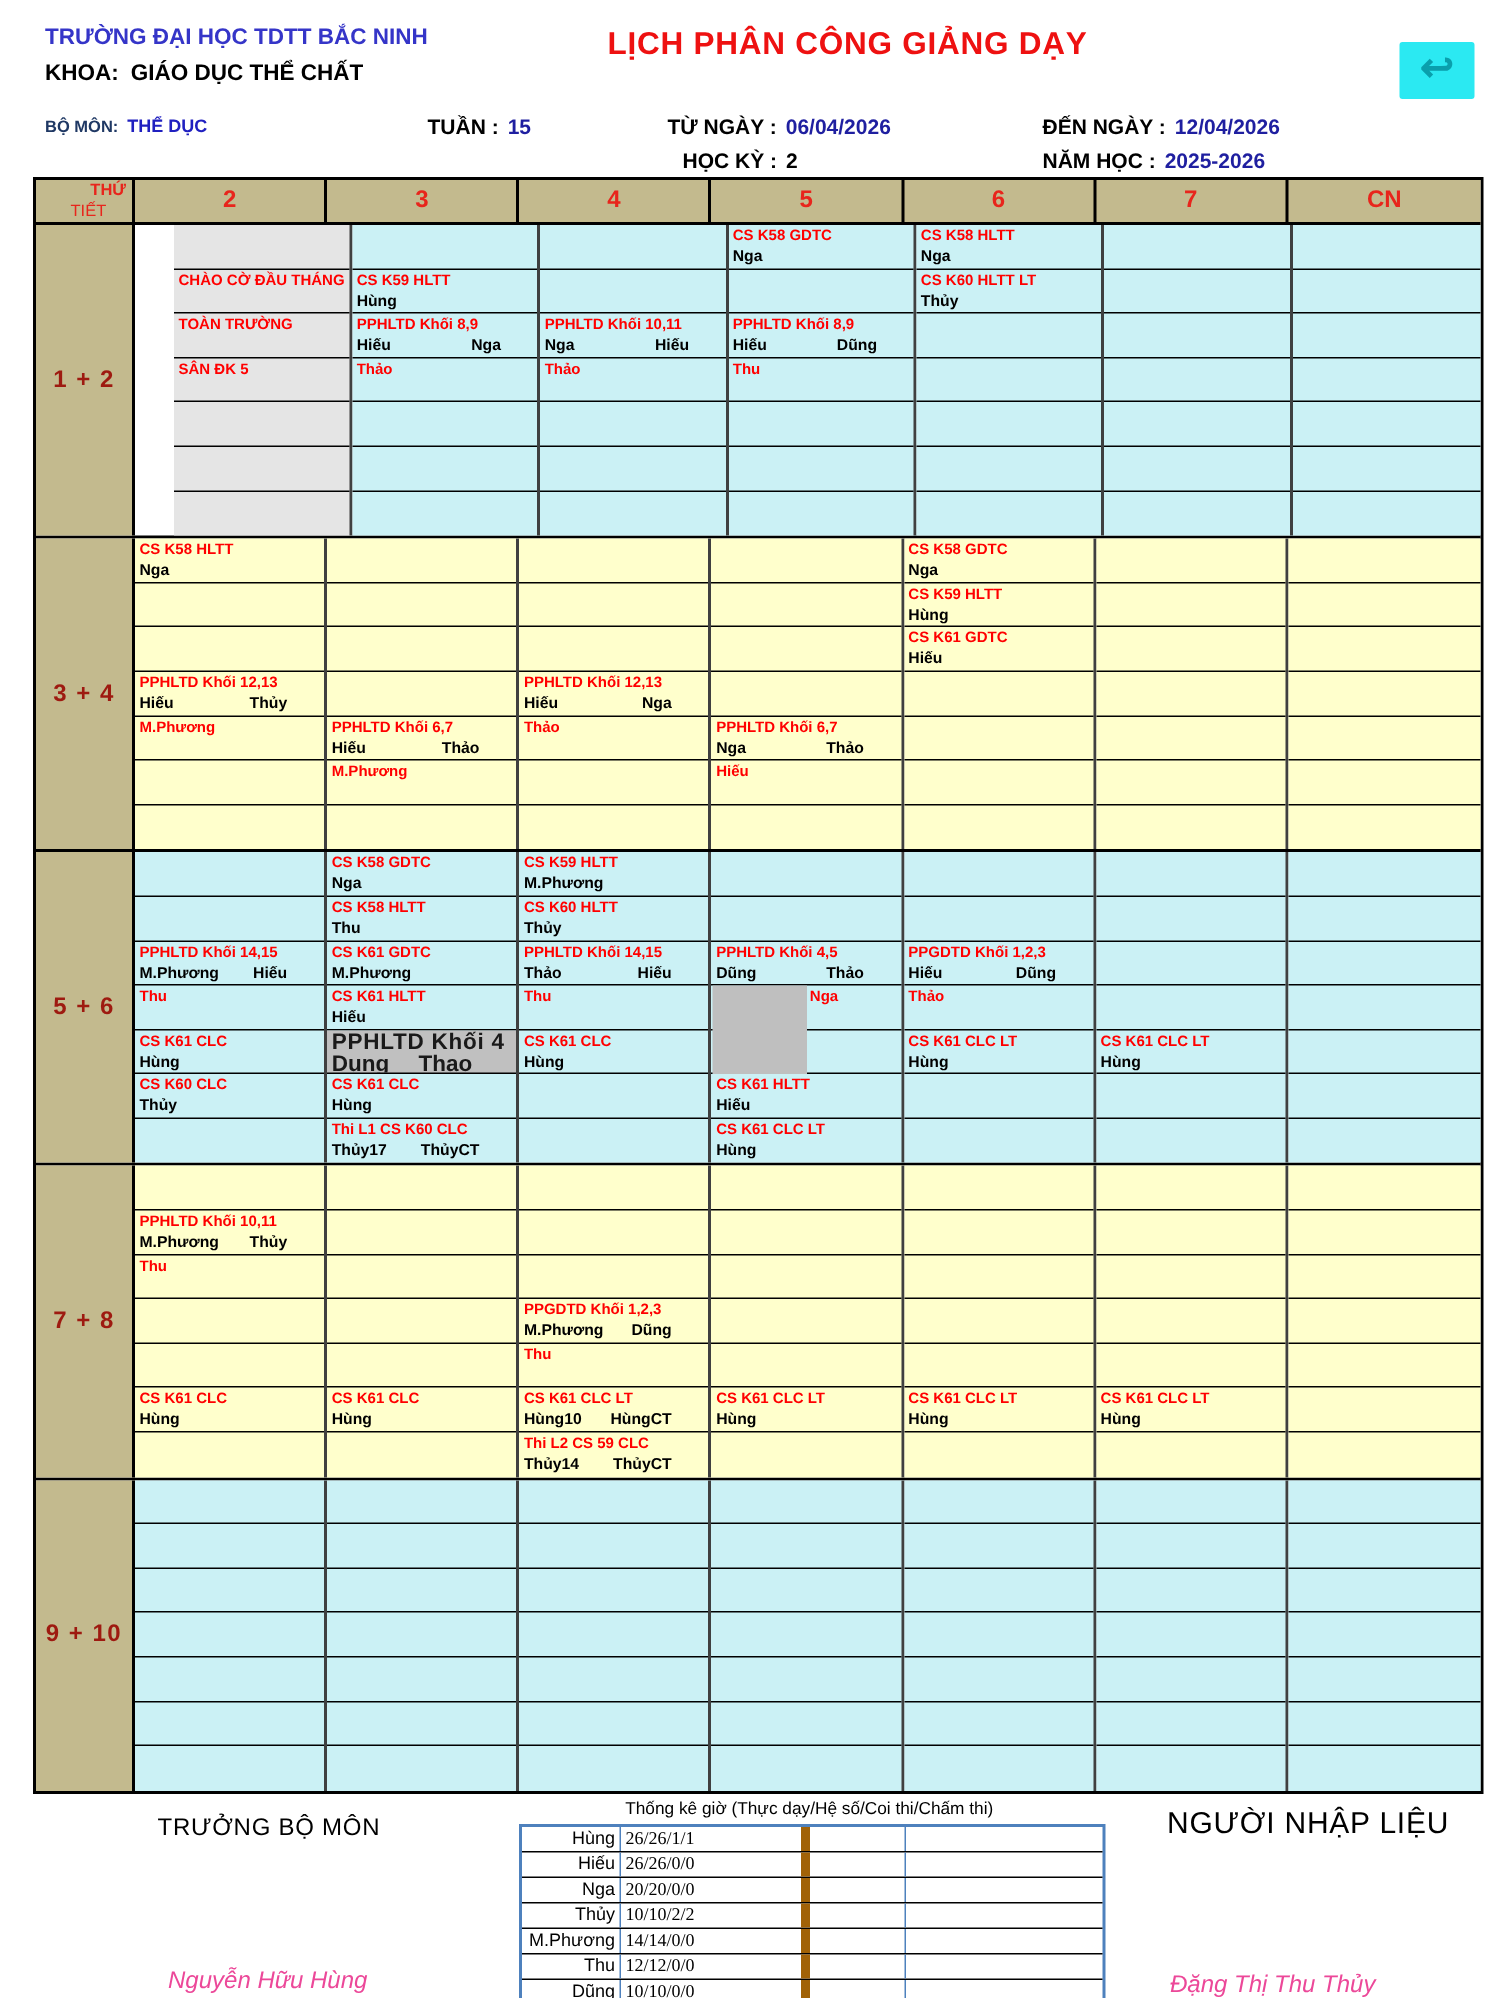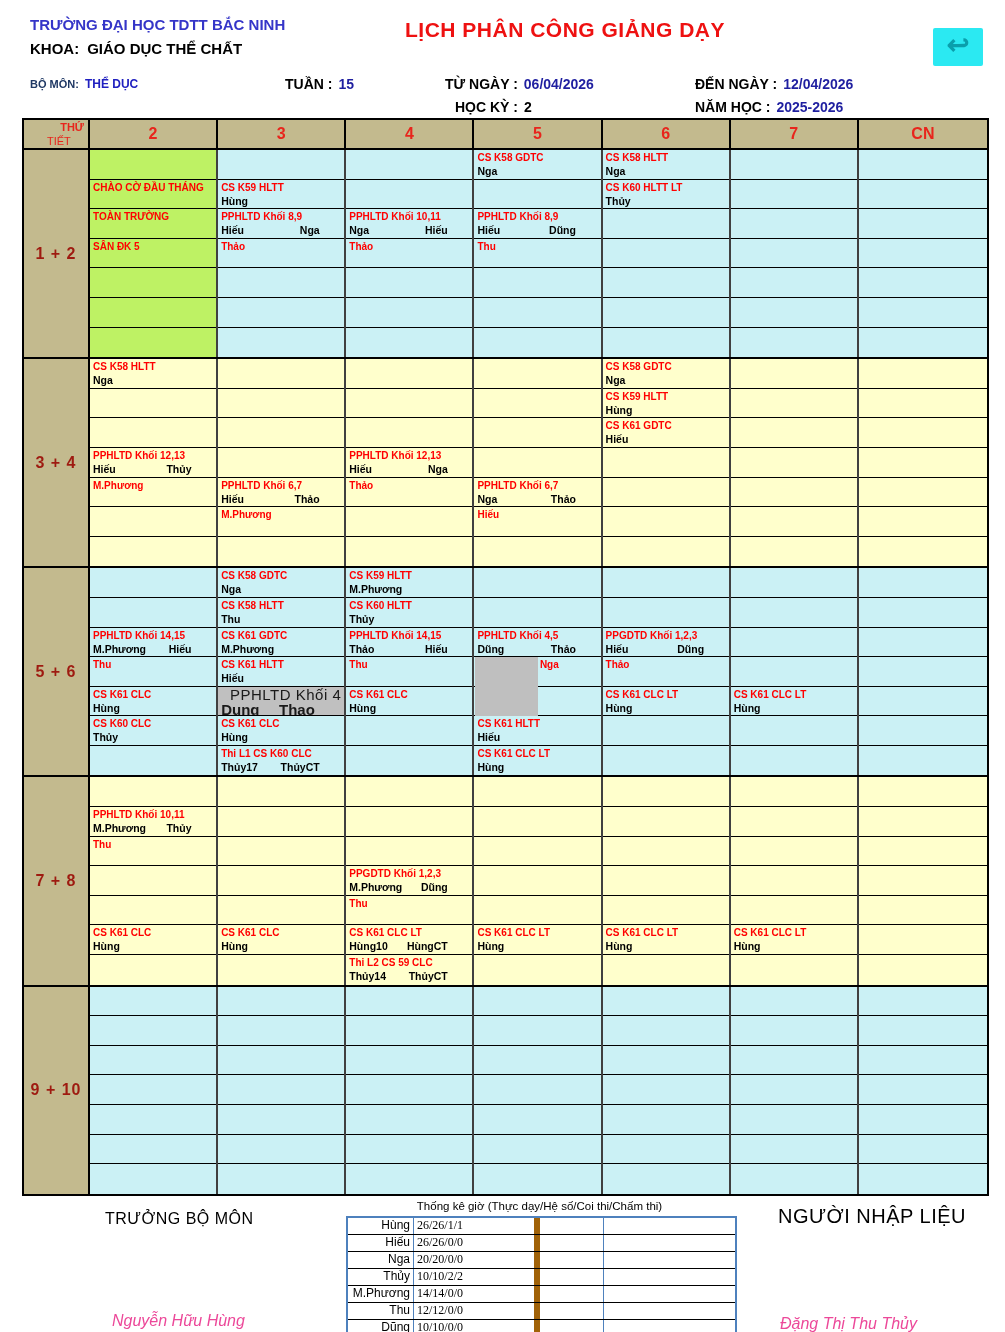--- a/index.html
+++ b/index.html
@@ -51,21 +51,21 @@
   .cell{height:29.6px;box-sizing:border-box;border-bottom:1px solid #000;
       padding:0 3px;position:relative;}
   .dcol .cell:last-child{border-bottom:none;}
   .ct{color:#FF0000;font-size:10px;font-weight:bold;line-height:13px;padding-top:1px;white-space:nowrap;}
   .nm{display:flex;justify-content:space-between;width:82%;font-size:10.5px;font-weight:bold;
       color:#000;line-height:14px;white-space:nowrap;}
   .nm.single{width:auto;}
   .graybox{position:absolute;left:1px;top:0;width:50%;background:#BFBFBF;z-index:2;}
   .after-gray{margin-left:52%;position:relative;z-index:3;}
   .ovl{background:#C0C0C0;z-index:3;overflow:hidden;}
-  .ov1{font-size:15px;font-weight:normal;color:#1a1a1a;line-height:15px;white-space:nowrap;letter-spacing:.5px;text-align:right;}
+  .ov1{font-size:15px;font-weight:bold;color:#1a1a1a;line-height:15px;white-space:nowrap;letter-spacing:.5px;}
   .ov2{display:flex;justify-content:space-between;width:78%;font-size:15px;font-weight:bold;
       color:#1a1a1a;line-height:15px;}
   
   .f-title-left{left:105px;top:1210px;font-size:16px;color:#000;letter-spacing:.5px;}
   .f-title-right{left:778px;top:1205px;font-size:20px;color:#000;letter-spacing:.5px;}
   .f-name{font-size:16px;font-style:italic;color:#ec4899;}
   .f-name-left{left:112px;top:1312px;}
   .f-name-right{left:780px;top:1315px;}
   .stats-title{left:346px;top:1200px;width:387px;text-align:center;font-size:11.5px;color:#000;}
   .stats{
@@ -118,21 +118,21 @@
       <div class="dh">2</div>
       <div class="dh">3</div>
       <div class="dh">4</div>
       <div class="dh">5</div>
       <div class="dh">6</div>
       <div class="dh">7</div>
       <div class="dh">CN</div>
     </div>
     <div class="srow block">
       <div class="plabel">1 + 2</div>
-      <div class="dcol" style="background: #bef264;">
+      <div class="dcol" style="background: #e5e5e5; margin-left: 26px;">
         <div class="cell"></div>
         <div class="cell">
           <div class="ct">CHÀO CỜ ĐẦU THÁNG</div>
         </div>
         <div class="cell">
           <div class="ct">TOÀN TRƯỜNG</div>
         </div>
         <div class="cell">
           <div class="ct">SÂN ĐK 5</div>
         </div>

